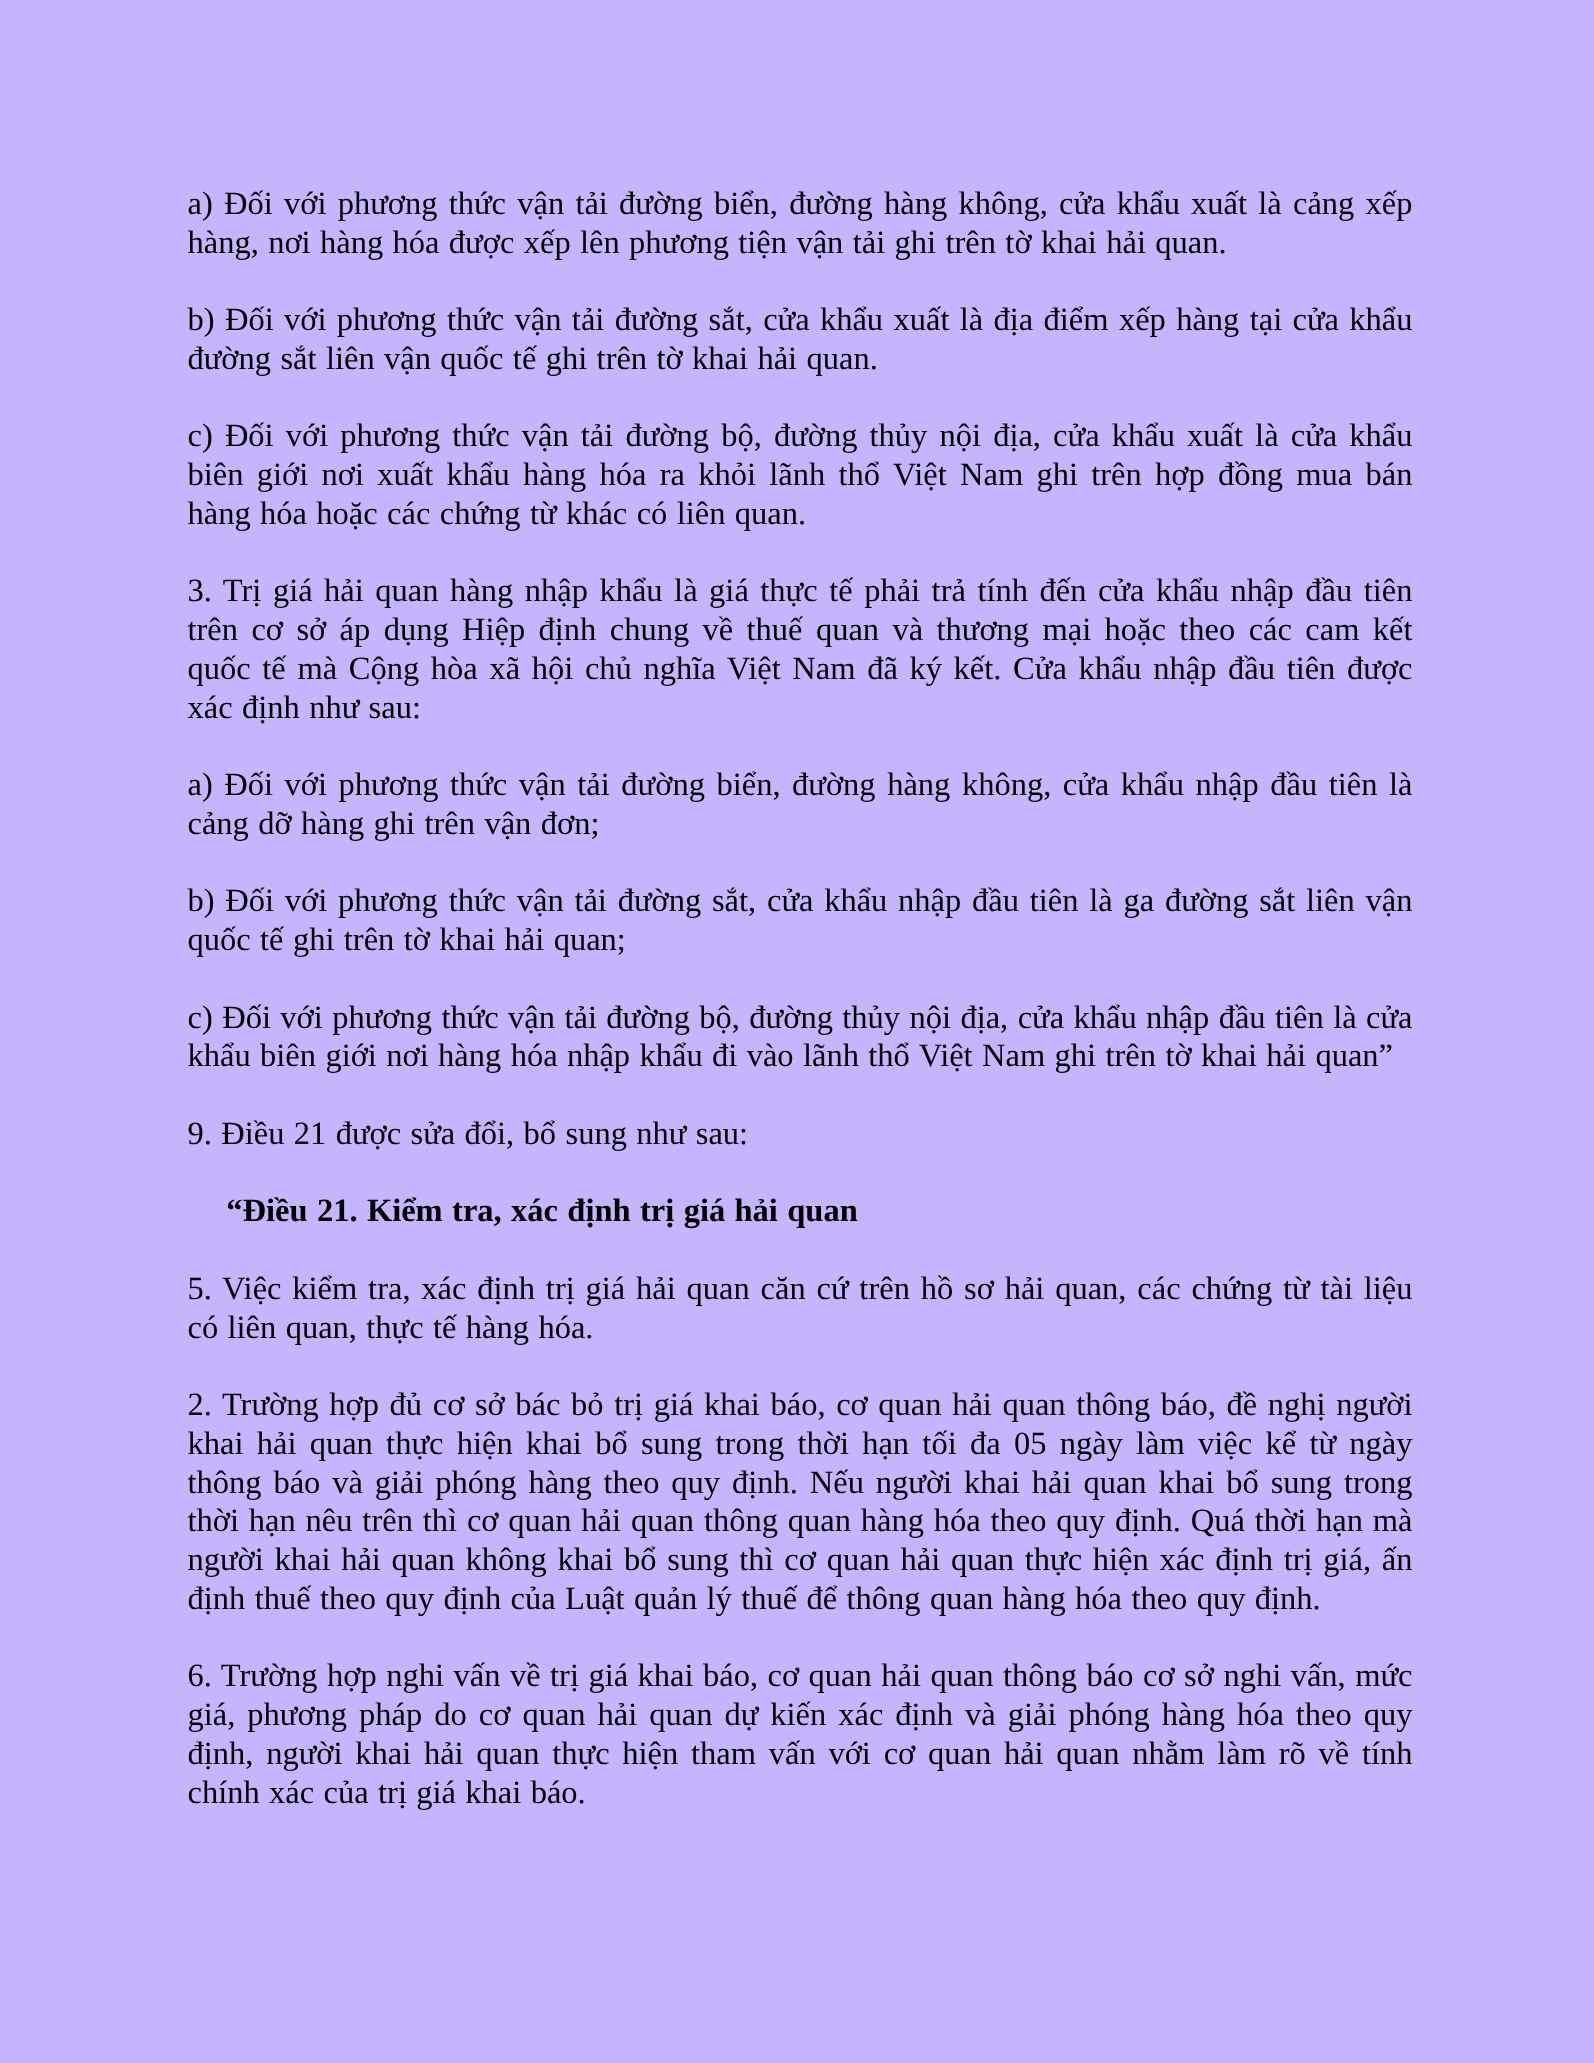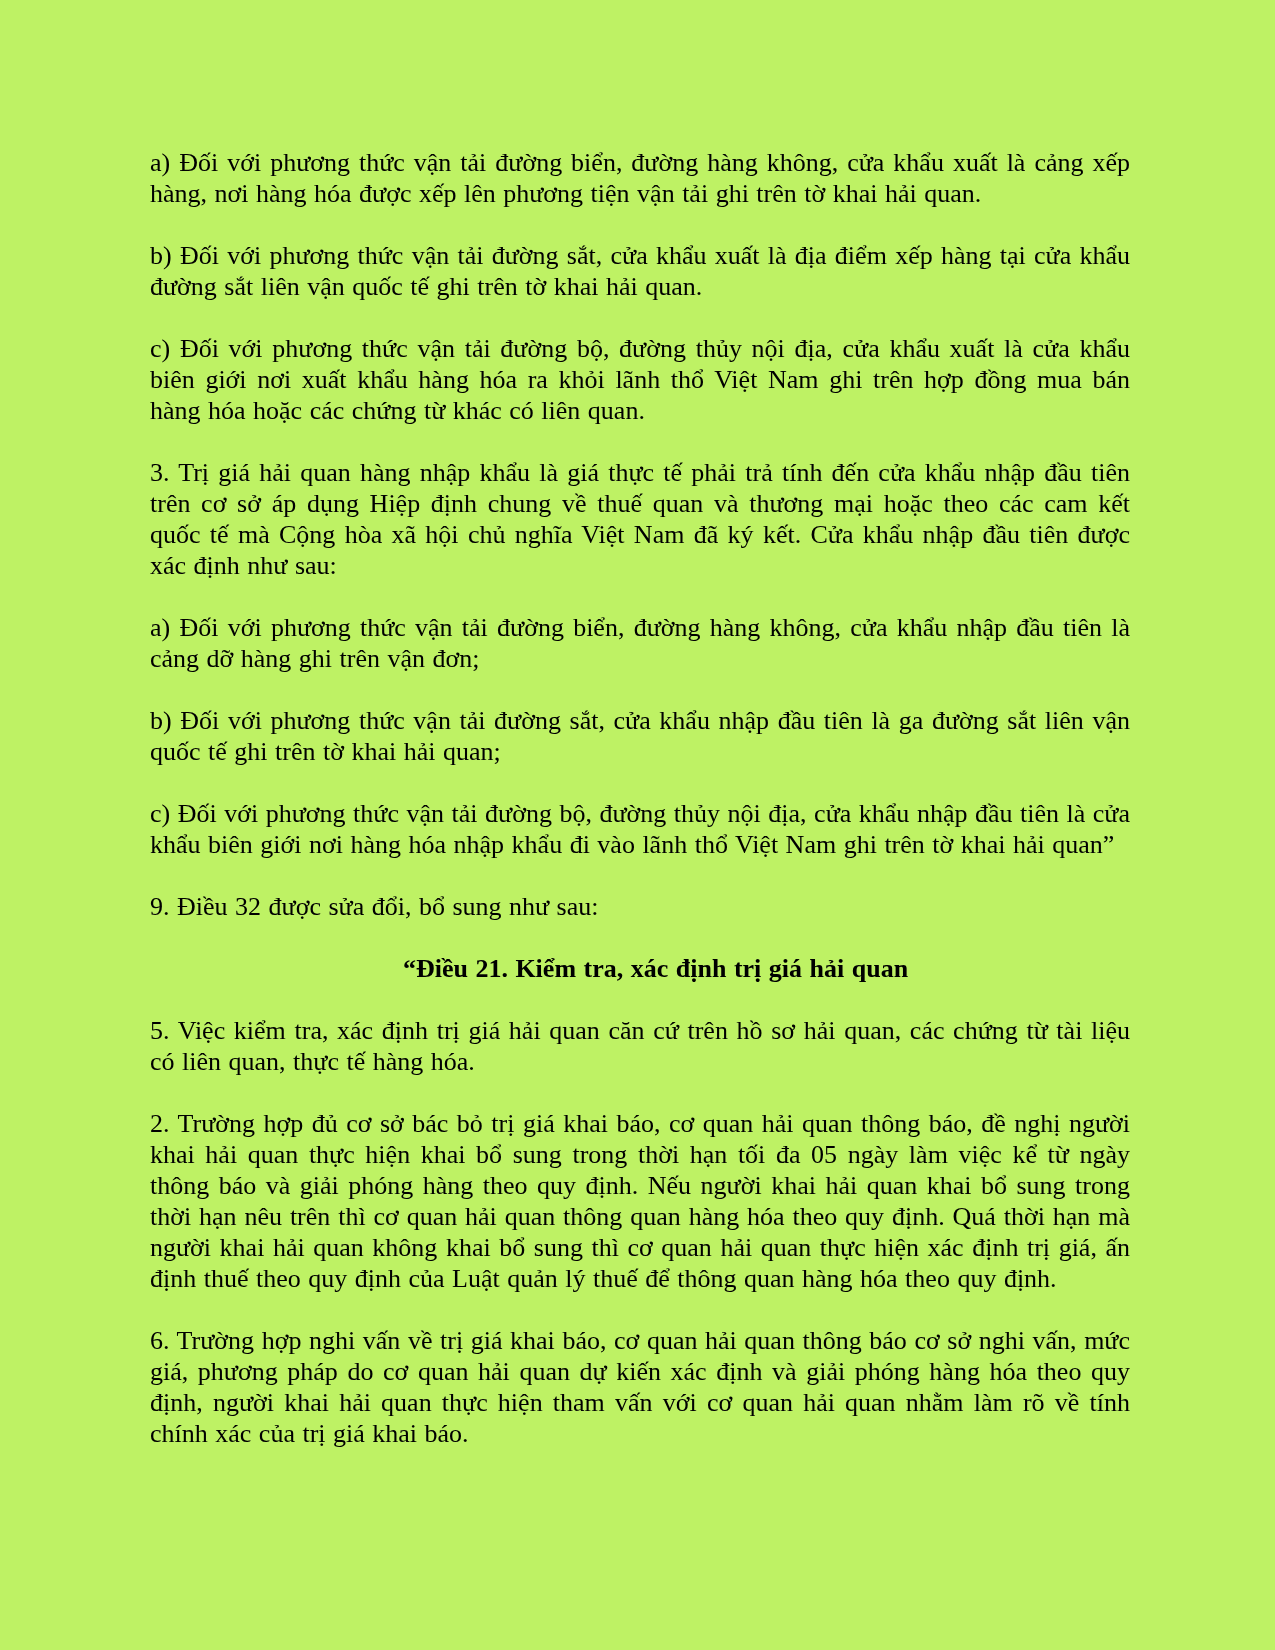--- a/index.html
+++ b/index.html
@@ -12,46 +12,46 @@
     height: 1650px;
     position: relative;
     font-family: "Liberation Serif", "DejaVu Serif", serif;
     color: #000000;
   }
   .doc-page {
     box-sizing: border-box;
     width: 1275px;
     height: 1650px;
     padding: 147px 145px 0 150px;
-    background: #bef264;
+    background: #c4b5fd;
     overflow: hidden;
   }
   .doc-page p {
     margin: 0 0 31px 0;
     font-size: 26px;
     line-height: 31px;
     text-align: justify;
     text-justify: inter-word;
     word-spacing: 1px;
   }
   .doc-page p.heading {
     font-weight: bold;
-    text-align: center;
+    text-align: left;
     margin-left: 31px;
   }
 </style>
 </head>
 <body>
 
 <div class="doc-page">
   <p>a) Đối với phương thức vận tải đường biển, đường hàng không, cửa khẩu xuất là cảng xếp hàng, nơi hàng hóa được xếp lên phương tiện vận tải ghi trên tờ khai hải quan.</p>
   <p>b) Đối với phương thức vận tải đường sắt, cửa khẩu xuất là địa điểm xếp hàng tại cửa khẩu đường sắt liên vận quốc tế ghi trên tờ khai hải quan.</p>
   <p>c) Đối với phương thức vận tải đường bộ, đường thủy nội địa, cửa khẩu xuất là cửa khẩu biên giới nơi xuất khẩu hàng hóa ra khỏi lãnh thổ Việt Nam ghi trên hợp đồng mua bán hàng hóa hoặc các chứng từ khác có liên quan.</p>
   <p>3. Trị giá hải quan hàng nhập khẩu là giá thực tế phải trả tính đến cửa khẩu nhập đầu tiên trên cơ sở áp dụng Hiệp định chung về thuế quan và thương mại hoặc theo các cam kết quốc tế mà Cộng hòa xã hội chủ nghĩa Việt Nam đã ký kết. Cửa khẩu nhập đầu tiên được xác định như sau:</p>
   <p>a) Đối với phương thức vận tải đường biển, đường hàng không, cửa khẩu nhập đầu tiên là cảng dỡ hàng ghi trên vận đơn;</p>
   <p>b) Đối với phương thức vận tải đường sắt, cửa khẩu nhập đầu tiên là ga đường sắt liên vận quốc tế ghi trên tờ khai hải quan;</p>
   <p>c) Đối với phương thức vận tải đường bộ, đường thủy nội địa, cửa khẩu nhập đầu tiên là cửa khẩu biên giới nơi hàng hóa nhập khẩu đi vào lãnh thổ Việt Nam ghi trên tờ khai hải quan”</p>
-  <p>9. Điều 32 được sửa đổi, bổ sung như sau:</p>
+  <p>9. Điều 21 được sửa đổi, bổ sung như sau:</p>
   <p class="heading">“Điều 21. Kiểm tra, xác định trị giá hải quan</p>
   <p>5. Việc kiểm tra, xác định trị giá hải quan căn cứ trên hồ sơ hải quan, các chứng từ tài liệu có liên quan, thực tế hàng hóa.</p>
   <p>2. Trường hợp đủ cơ sở bác bỏ trị giá khai báo, cơ quan hải quan thông báo, đề nghị người khai hải quan thực hiện khai bổ sung trong thời hạn tối đa 05 ngày làm việc kể từ ngày thông báo và giải phóng hàng theo quy định. Nếu người khai hải quan khai bổ sung trong thời hạn nêu trên thì cơ quan hải quan thông quan hàng hóa theo quy định. Quá thời hạn mà người khai hải quan không khai bổ sung thì cơ quan hải quan thực hiện xác định trị giá, ấn định thuế theo quy định của Luật quản lý thuế để thông quan hàng hóa theo quy định.</p>
   <p>6. Trường hợp nghi vấn về trị giá khai báo, cơ quan hải quan thông báo cơ sở nghi vấn, mức giá, phương pháp do cơ quan hải quan dự kiến xác định và giải phóng hàng hóa theo quy định, người khai hải quan thực hiện tham vấn với cơ quan hải quan nhằm làm rõ về tính chính xác của trị giá khai báo.</p>
 </div>
 
 </body></html>

